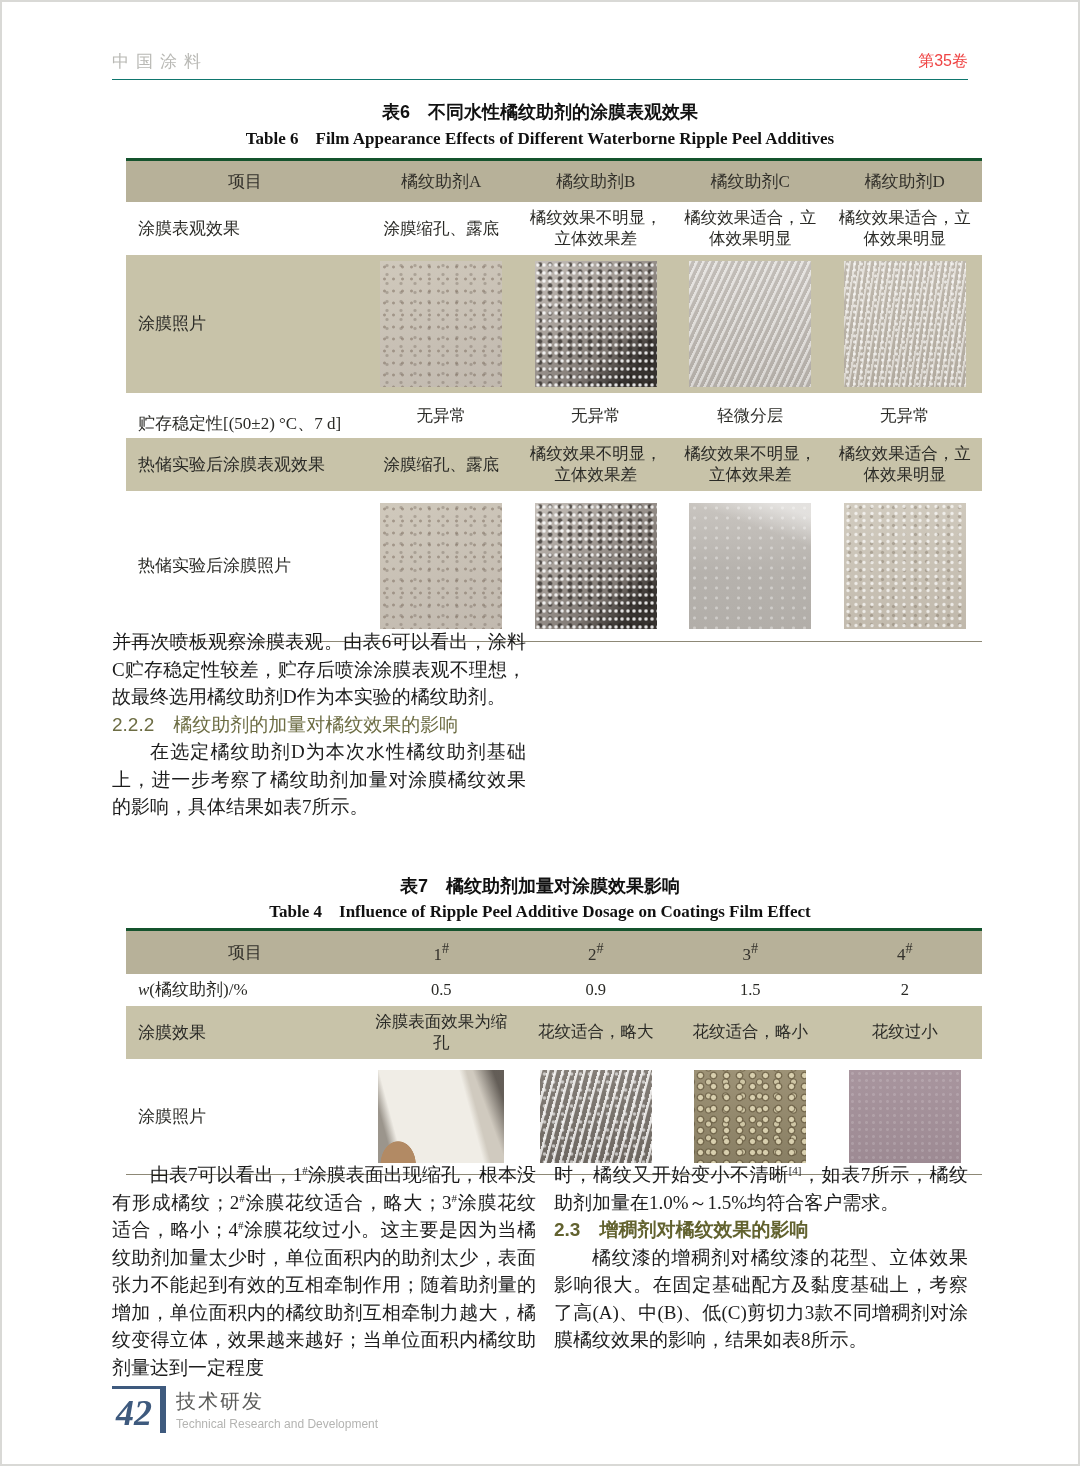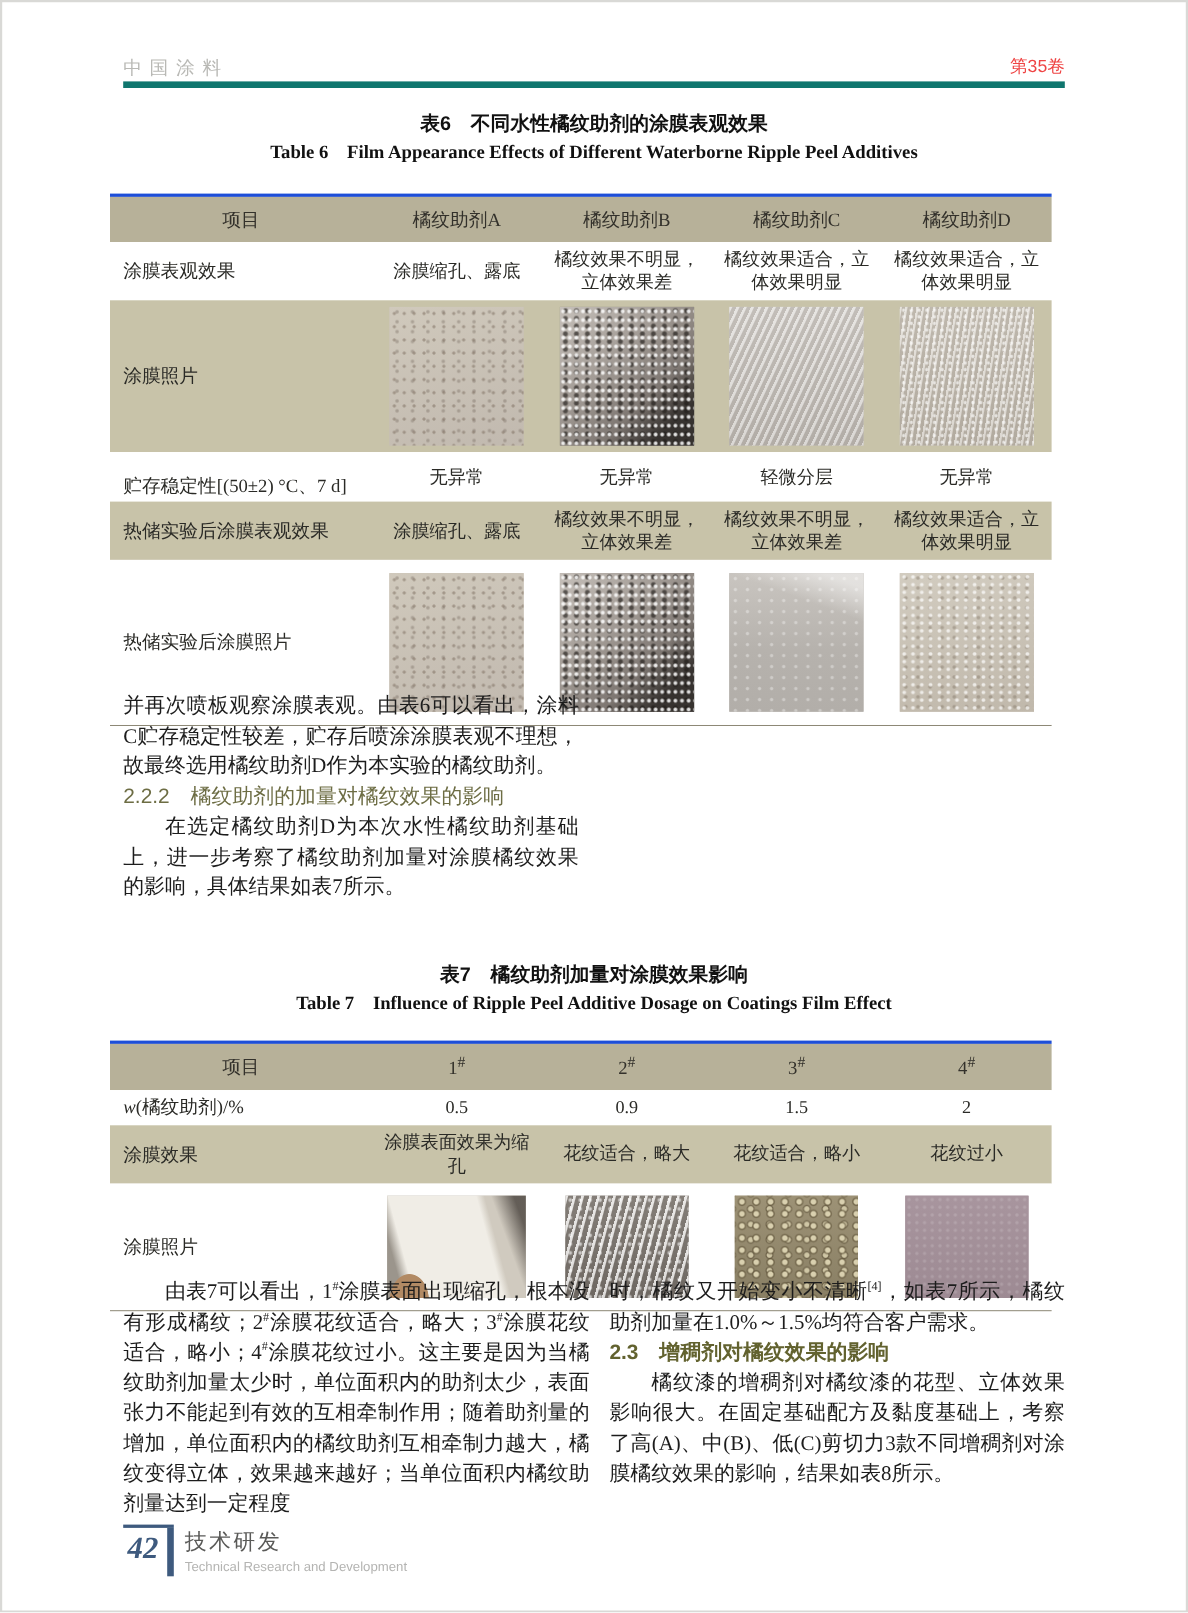--- a/index.html
+++ b/index.html
@@ -7,36 +7,36 @@
     position:relative; width:1080px; height:1466px; margin:0 auto;
     background:#ffffff; overflow:hidden;
     box-shadow: inset 0 0 0 2px #d9d9d6;
     font-family:"Liberation Serif","DejaVu Serif",serif;
     color:#1d1d1d;
   }
 
   
   .runhead {
     position:absolute; left:112px; top:50px; width:856px; height:30px;
-    border-bottom:6px solid #0f766e;
-    display:flex; justify-content:space-between; align-items:flex-start;
+    border-bottom:1px solid #0f766e;
+    display:flex; justify-content:space-between; align-items:center;
     padding-bottom:6px; box-sizing:border-box;
   }
   .runhead .journal { color:#b9b9b5; font-size:17px; letter-spacing:7px; font-family:"Liberation Sans",sans-serif; }
   .runhead .volume  { color:#ef4444; font-size:16px; font-family:"Liberation Sans",sans-serif; }
 
   
   .cap-zh { position:absolute; left:0; width:100%; text-align:center; font-weight:bold;
             font-family:"Liberation Sans",sans-serif; font-size:18px; color:#111; }
   .cap-en { position:absolute; left:0; width:100%; text-align:center; font-weight:bold;
             font-family:"Liberation Serif",serif; font-size:17px; color:#111; }
 
   
-  .gridtable { position:absolute; left:100px; width:856px; box-sizing:border-box;
-               border-top:3px solid #1d4ed8; border-bottom:1px solid #8d8876;margin-top:18px; }
+  .gridtable { position:absolute; left:126px; width:856px; box-sizing:border-box;
+               border-top:3px solid #14532d; border-bottom:1px solid #8d8876; }
   .trow { display:grid; grid-template-columns:238px 1fr 1fr 1fr 1fr; align-items:center; }
   .bg-head { background:#b7b199; }
   .bg-band { background:#c8c3a9; }
   .bg-white { background:#ffffff; }
   .hcell { text-align:center; font-size:17px; color:#33312b; padding:9px 2px; }
   .lcell { font-size:17px; color:#2a2a26; padding:6px 4px 6px 12px; text-align:left; }
   .ccell { text-align:center; font-size:16.5px; color:#2a2a26; line-height:1.3; padding:5px 8px; }
   .pcell { display:flex; justify-content:center; align-items:center; }
 
   .photo6 { width:122px; height:126px; }
@@ -131,21 +131,21 @@
   .para.indent { text-indent:2em; }
   .para sup { font-size:11px; line-height:0; vertical-align:super; }
   .sect-head { font-family:"Liberation Sans",sans-serif; color:#6d6d44; font-size:19px;
                line-height:27.5px; margin:0; }
   .sect-head.bold { font-weight:bold; color:#62622f; }
 
   
   .footer { position:absolute; left:112px; top:1386px; display:flex; align-items:flex-start; }
   .badge { display:flex; border-top:3px solid #3e5a7e; }
   .badge-num { font-family:"Liberation Serif",serif; font-style:italic; font-weight:bold;
-               font-size:28px; color:#3e5a7e; padding:3px 8px 0 4px; }
+               font-size:36px; color:#3e5a7e; padding:3px 8px 0 4px; }
   .badge-bar { width:6px; height:44px; background:#3e5a7e; }
   .footer-text { margin-left:10px; padding-top:2px; }
   .footer-zh { font-family:"Liberation Sans",sans-serif; font-size:20px; color:#5a5a58; letter-spacing:2px; }
   .footer-en { font-family:"Liberation Sans",sans-serif; font-size:12px; color:#b4b4b2; margin-top:2px; }
 </style>
 </head>
 <body>
 
 <div class="page">
 
@@ -220,21 +220,21 @@
 
   <div class="textblock" style="top:628px">
     <div class="col right">
       <p class="para">并再次喷板观察涂膜表观。由表6可以看出，涂料C贮存稳定性较差，贮存后喷涂涂膜表观不理想，故最终选用橘纹助剂D作为本实验的橘纹助剂。</p>
       <p class="sect-head">2.2.2　橘纹助剂的加量对橘纹效果的影响</p>
       <p class="para indent">在选定橘纹助剂D为本次水性橘纹助剂基础上，进一步考察了橘纹助剂加量对涂膜橘纹效果的影响，具体结果如表7所示。</p>
     </div>
   </div>
 
   <div class="cap-zh" style="top:874px">表7　橘纹助剂加量对涂膜效果影响</div>
-  <div class="cap-en" style="top:902px">Table 7 Influence of Ripple Peel Additive Dosage on Coatings Film Effect</div>
+  <div class="cap-en" style="top:902px">Table 4 Influence of Ripple Peel Additive Dosage on Coatings Film Effect</div>
 
   <div class="gridtable" style="top:928px">
     <div class="trow bg-head" style="min-height:35px">
       <div class="hcell">项目</div>
       <div class="hcell"><span>1</span><sup>#</sup></div>
       <div class="hcell"><span>2</span><sup>#</sup></div>
       <div class="hcell"><span>3</span><sup>#</sup></div>
       <div class="hcell"><span>4</span><sup>#</sup></div>
     </div>
     <div class="trow bg-white" style="min-height:32px">

